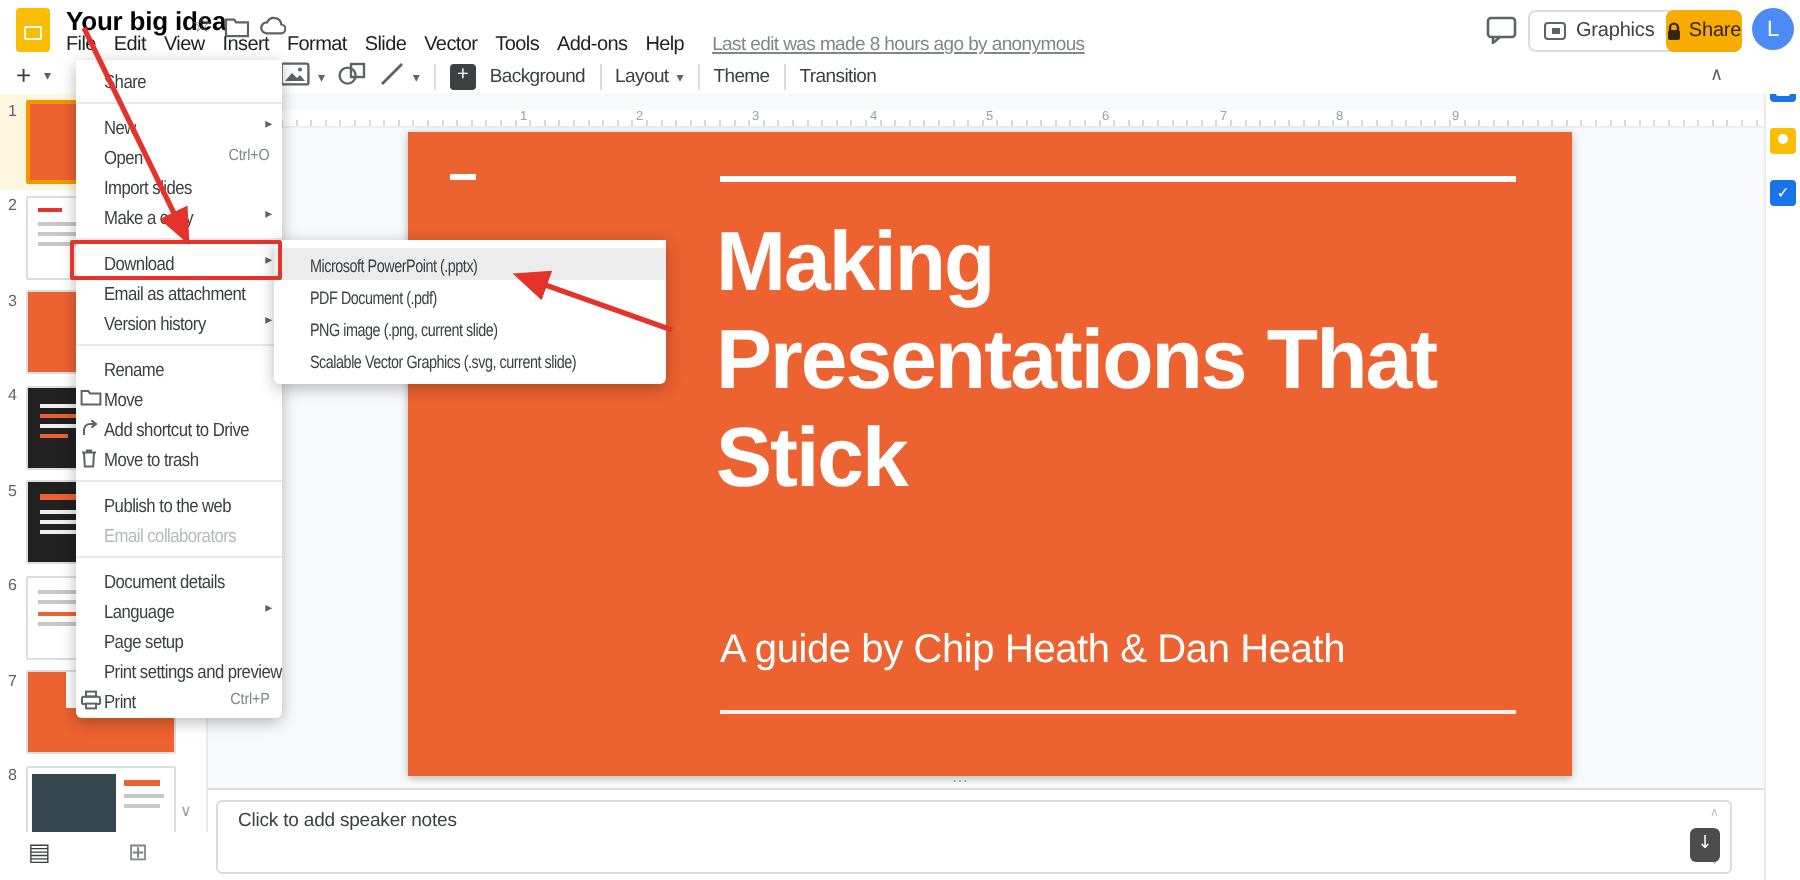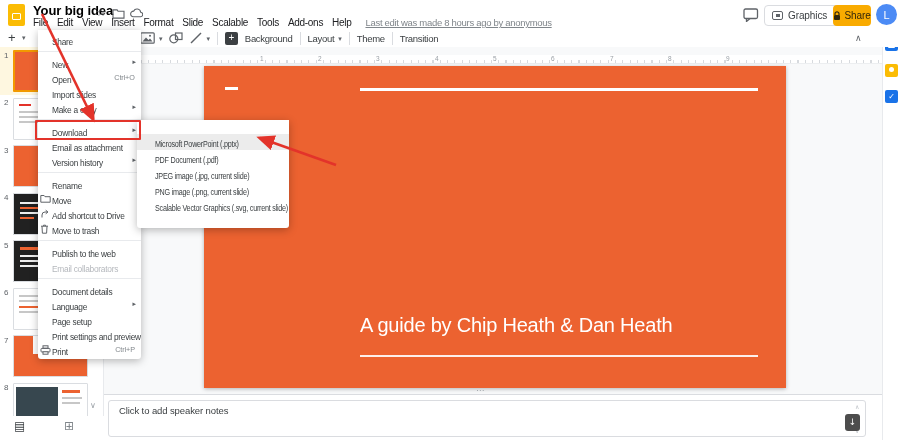--- a/index.html
+++ b/index.html
@@ -97,21 +97,21 @@
   .mi { position:relative; height:15px; line-height:15px; padding-left:14px; white-space:nowrap; }
   .mlabel { display:inline-block; transform:scaleX(0.88); transform-origin:0 50%;
             font-size:9.5px; letter-spacing:-0.3px; color:#3c4043; }
   .mi.dis .mlabel { color:#b5b8bd; }
   .mico { position:absolute; left:2px; top:0; width:11px; height:15px; display:flex; align-items:center; }
   .mright { position:absolute; right:6px; top:0; font-size:8px; color:#80868b; transform:scaleX(0.9); transform-origin:100% 50%; }
   .marrow { position:absolute; right:5px; top:0; font-size:7px; color:#5f6368; }
   .mdiv { border-top:1px solid #e8eaed; margin:3.5px 0; }
 
   
-  .smenu { position:absolute; left:137px; top:120px; width:152px; background:#fff; padding:14px 0;
+  .smenu { position:absolute; left:137px; top:120px; width:196px; background:#fff; padding:4px 0;
            box-shadow:0 2px 8px rgba(0,0,0,0.28); border-radius:0 0 3px 3px; z-index:52; }
   .si { height:16px; line-height:16px; padding-left:18px; white-space:nowrap; }
   .si.hi { background:#ececec; }
   .slbl { display:inline-block; transform:scaleX(0.8); transform-origin:0 50%;
           font-size:9px; letter-spacing:-0.3px; color:#3c4043; }
 
   
   .redbox { position:absolute; left:35px; top:120px; width:106px; height:20px;
             border:2px solid #E3332A; border-radius:1px; z-index:55; }
   .arrows { position:absolute; left:0; top:0; z-index:60; pointer-events:none; }
@@ -134,21 +134,21 @@
           <path d="M3.5 9a3 3 0 1 1 .4-6A4 4 0 0 1 11.5 4.2 2.4 2.4 0 0 1 11 9z" fill="none" stroke="#5f6368" stroke-width="1.2"></path>
         </svg></span>
 
     <div class="menubar">
       <span class="m">File</span>
       <span class="m">Edit</span>
       <span class="m">View</span>
       <span class="m">Insert</span>
       <span class="m">Format</span>
       <span class="m">Slide</span>
-      <span class="m">Scalable</span>
+      <span class="m">Vector</span>
       <span class="m">Tools</span>
       <span class="m">Add-ons</span>
       <span class="m">Help</span>
       <span class="lastedit">Last edit was made 8 hours ago by anonymous</span>
     </div>
 
     <span class="abs" style="left:743px; top:8px;"><svg width="16" height="14" viewBox="0 0 16 14">
           <rect x="1" y="1" width="13.5" height="9.5" rx="1.5" fill="none" stroke="#5f6368" stroke-width="1.3"></rect>
           <path d="M3.5 10.5v3l3.5-3" fill="none" stroke="#5f6368" stroke-width="1.3"></path>
         </svg></span>
@@ -274,20 +274,25 @@
       <span class="rmark" style="left:389px;">5</span>
       <span class="rmark" style="left:447px;">6</span>
       <span class="rmark" style="left:506px;">7</span>
       <span class="rmark" style="left:564px;">8</span>
       <span class="rmark" style="left:622px;">9</span>
     </div>
 
     <div class="slide" style="background:#EC6230;">
       <div class="s-dash"></div>
       <div class="s-topline"></div>
+      <div class="s-title">
+        <div>Making</div>
+        <div>Presentations That</div>
+        <div>Stick</div>
+      </div>
       <div class="s-sub">A guide by Chip Heath &amp; Dan Heath</div>
       <div class="s-botline"></div>
     </div>
   </div>
 
   <span class="handle ico-glyph">⋯</span>
   <div class="noteswrap">
     <div class="notesbox">
       <span class="notestext">Click to add speaker notes</span>
       <span class="nscroll ico-glyph" style="top:2px;">∧</span>
@@ -348,21 +353,20 @@
             <rect x="3" y="0.8" width="5" height="2.4" fill="none" stroke="#5f6368" stroke-width="1"></rect>
             <rect x="1" y="3.4" width="9" height="3.6" rx="0.8" fill="none" stroke="#5f6368" stroke-width="1"></rect>
             <rect x="3" y="6.8" width="5" height="2.4" fill="#fff" stroke="#5f6368" stroke-width="1"></rect>
           </svg>
         </span><span class="mlabel">Print</span><span class="mright">Ctrl+P</span></div>
   </div>
 
   <div class="smenu">
     <div class="si hi"><span class="slbl">Microsoft PowerPoint (.pptx)</span></div>
     <div class="si"><span class="slbl">PDF Document (.pdf)</span></div>
-    <div class="si"><span class="slbl">JPEG image (.jpg, current slide)</span></div>
     <div class="si"><span class="slbl">PNG image (.png, current slide)</span></div>
     <div class="si"><span class="slbl">Scalable Vector Graphics (.svg, current slide)</span></div>
   </div>
 
   <div class="redbox"></div>
   <svg class="arrows" width="900" height="440">
     <defs>
       <marker id="ah" markerWidth="8" markerHeight="8" refX="5.5" refY="3" orient="auto">
         <path d="M0,0 L7,3 L0,6 Z" fill="#E3332A"></path>
       </marker>

